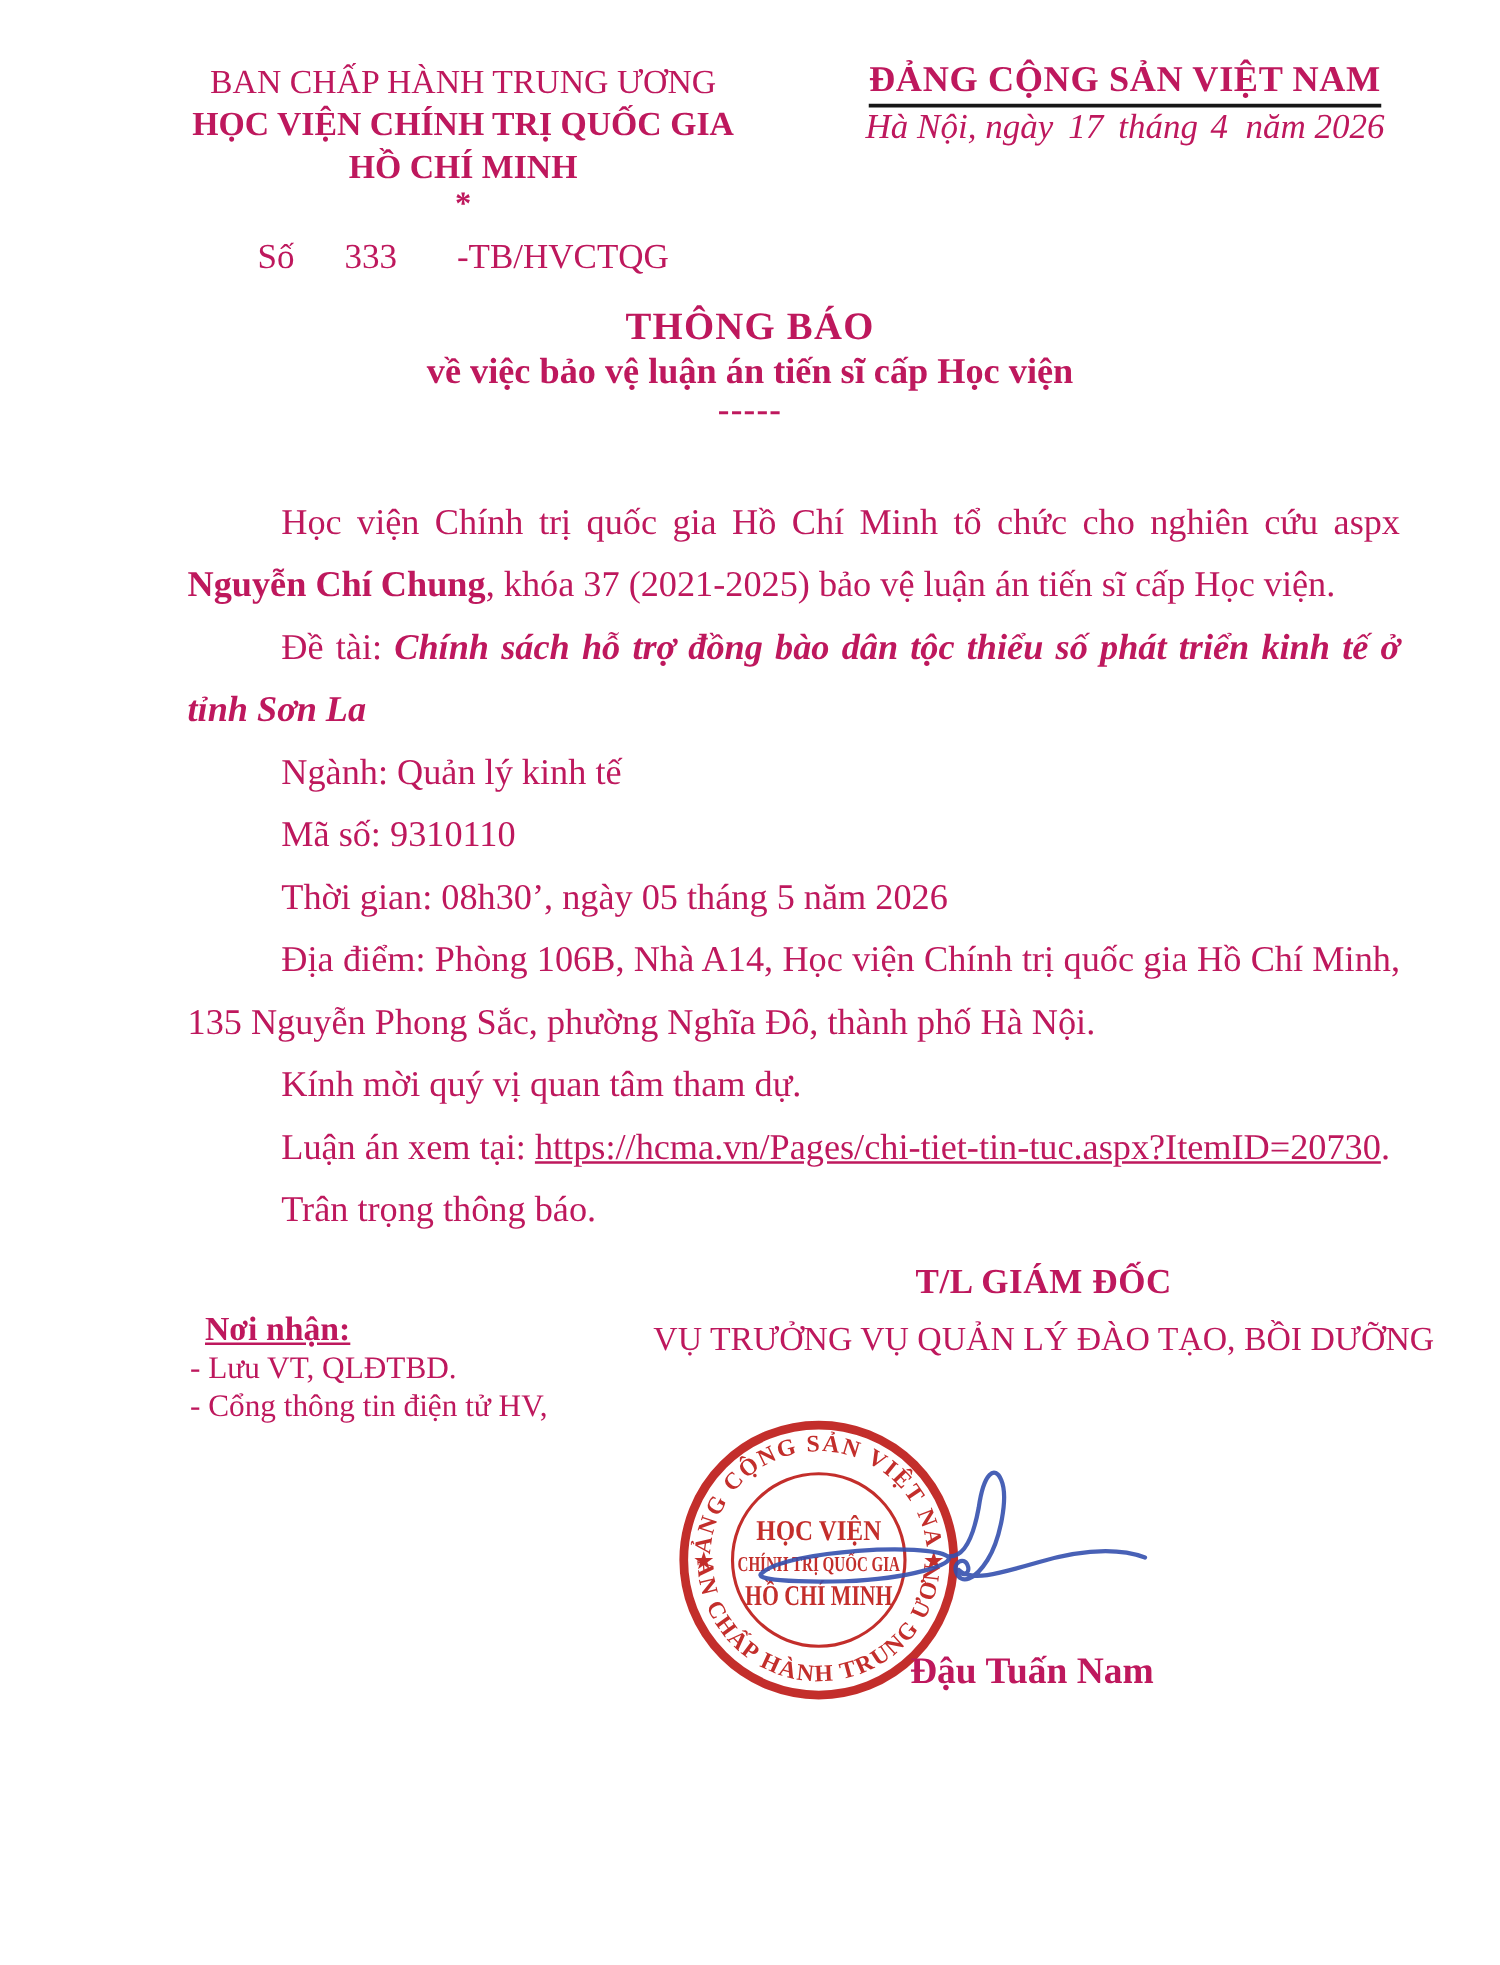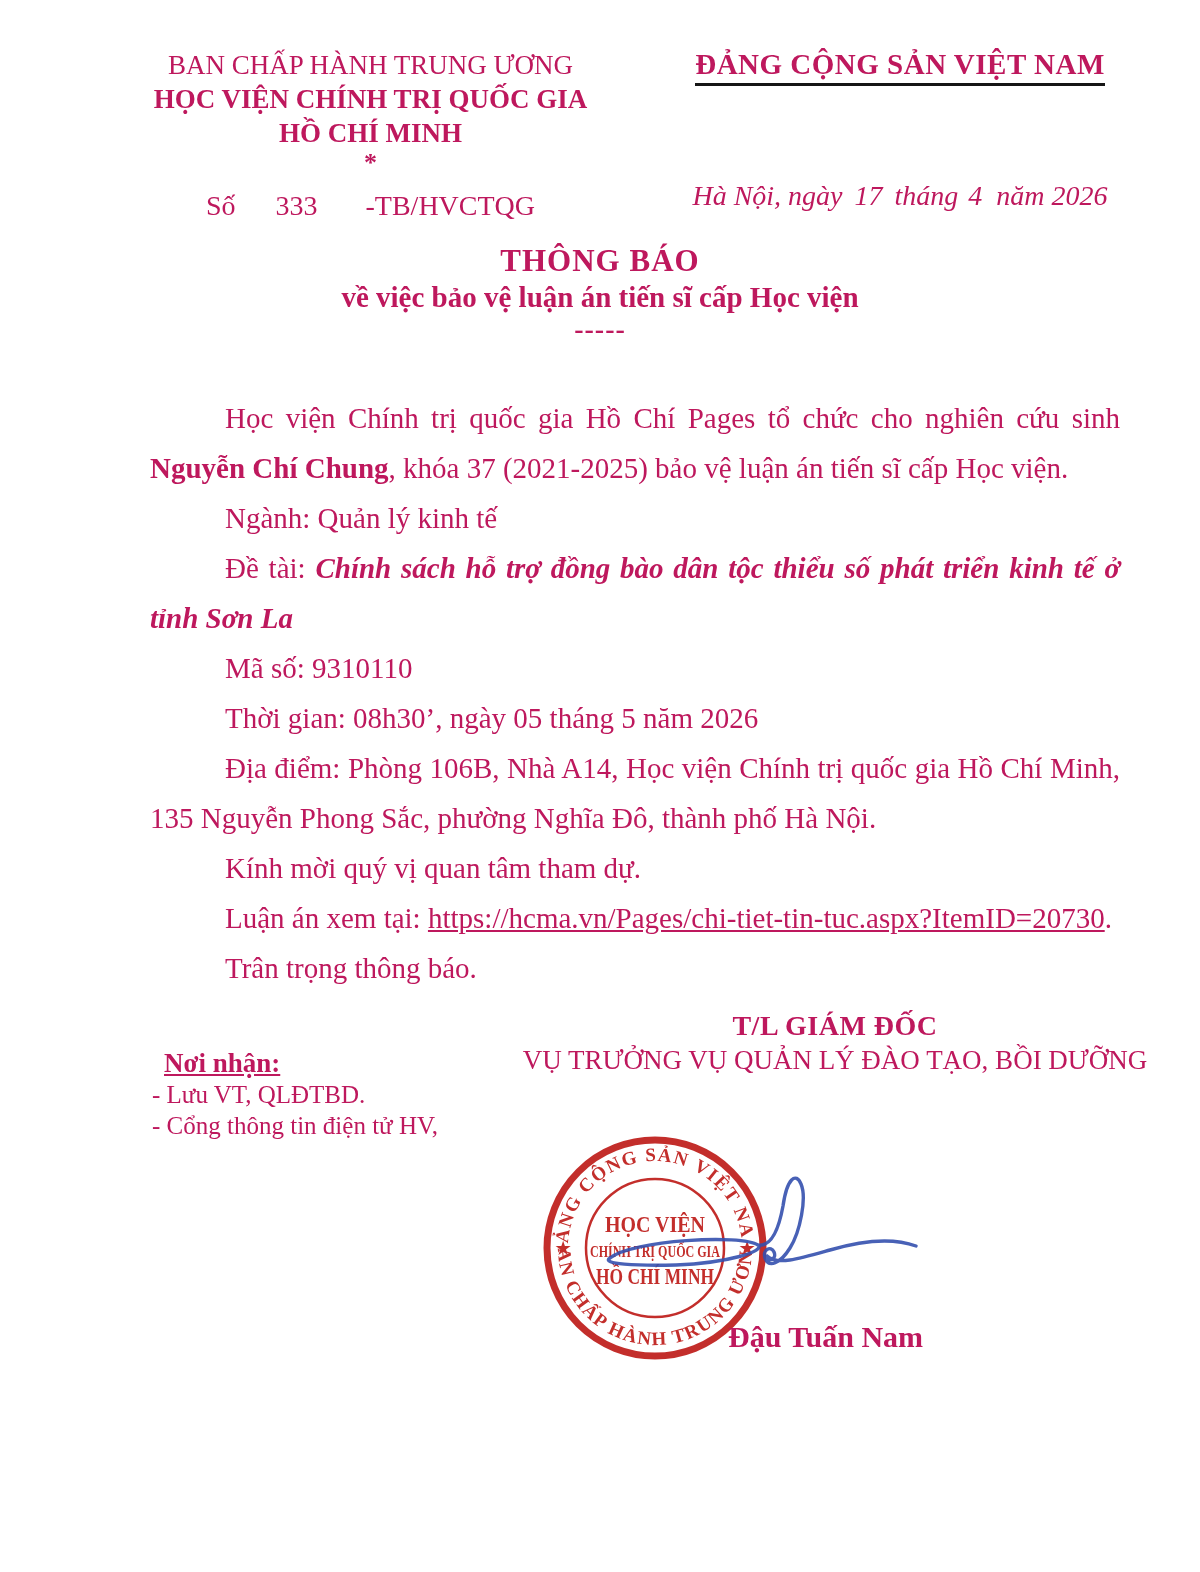--- a/index.html
+++ b/index.html
@@ -13,41 +13,41 @@
   .hdr-left { position:absolute; left:118px; top:48px; width:505px; text-align:center; line-height:34px; }
   .hdr-left .l1 { font-size:27px; }
   .hdr-left .l2, .hdr-left .l3 { font-size:27px; font-weight:bold; }
   .hdr-left .star { font-size:26px; font-weight:bold; line-height:26px; }
   .so-line { margin-top:13px; font-size:28px; }
   .so-line .num { margin-left:40px; }
   .so-line .suffix { margin-left:48px; }
   .hdr-right { position:absolute; left:640px; top:48px; width:520px; text-align:center; }
   .party-name { display:inline-block; font-size:29px; font-weight:bold; letter-spacing:0.5px;
                 border-bottom:3px solid #161616; padding-bottom:2px; }
-  .date-line { margin-top:94px; font-size:28px; font-style:italic; }
+  .date-line { font-size:28px; font-style:italic; }
   .date-line .dnum { margin:0 12px; }
   .date-line .dnum2 { margin:0 14px 0 10px; }
   
   .title-block { position:absolute; left:0; top:243px; width:100%; text-align:center; }
   .title-main { font-size:31px; font-weight:bold; letter-spacing:1px; }
   .title-sub  { font-size:29px; font-weight:bold; margin-top:2px; }
   .title-sep  { font-size:28px; font-weight:bold; letter-spacing:1px; line-height:30px; }
   
   .body-block { position:absolute; left:150px; top:393px; width:970px; }
   .body-block p.para { margin:0; font-size:29px; line-height:50px; text-align:justify; text-indent:75px; }
   .seg-bold { font-weight:bold; }
   .seg-bolditalic { font-weight:bold; font-style:italic; }
   .seg-underline { text-decoration:underline; }
   
   .recip-block { position:absolute; left:152px; top:1048px; width:360px; }
   .recip-label { display:inline-block; font-size:27px; font-weight:bold; text-decoration:underline; margin-left:12px; }
   .recip-item  { font-size:25px; line-height:31px; }
   .sig-block { position:absolute; left:515px; top:1010px; width:640px; text-align:center; }
   .sig-authority { font-size:28px; font-weight:bold; letter-spacing:0.5px; }
-  .sig-position  { font-size:27px; margin-top:3px; white-space:nowrap; }
+  .sig-position  { font-size:27px; margin-top:14px; white-space:nowrap; }
   .signer-name { position:absolute; left:728px; top:1296px; font-size:30px; font-weight:bold;margin-top:24px; }
   
   .stamp-svg { position:absolute; left:537px; top:1130px; width:236px; height:236px; opacity:0.93; }
   .sign-svg  { position:absolute; left:580px; top:1150px; width:380px; height:170px; }
 </style>
 </head>
 <body>
 
 <div class="page">
 
@@ -64,23 +64,23 @@
     <div class="date-line"><span>Hà Nội, ngày</span><span class="dnum">17</span><span>tháng</span><span class="dnum2">4</span><span>năm 2026</span></div>
   </div>
 
   <div class="title-block">
     <div class="title-main">THÔNG BÁO</div>
     <div class="title-sub">về việc bảo vệ luận án tiến sĩ cấp Học viện</div>
     <div class="title-sep">-----</div>
   </div>
 
   <div class="body-block">
-      <p class="para"><span>Học viện Chính trị quốc gia Hồ Chí Pages tổ chức cho nghiên cứu sinh </span><span class="seg-bold">Nguyễn Chí Chung</span><span>, khóa 37 (2021-2025) bảo vệ luận án tiến sĩ cấp Học viện.</span></p>
+      <p class="para"><span>Học viện Chính trị quốc gia Hồ Chí Minh tổ chức cho nghiên cứu aspx </span><span class="seg-bold">Nguyễn Chí Chung</span><span>, khóa 37 (2021-2025) bảo vệ luận án tiến sĩ cấp Học viện.</span></p>
+      <p class="para"><span>Đề tài: </span><span class="seg-bolditalic">Chính sách hỗ trợ đồng bào dân tộc thiểu số phát triển kinh tế ở tỉnh Sơn La</span></p>
       <p class="para"><span>Ngành: Quản lý kinh tế</span></p>
-      <p class="para"><span>Đề tài: </span><span class="seg-bolditalic">Chính sách hỗ trợ đồng bào dân tộc thiểu số phát triển kinh tế ở tỉnh Sơn La</span></p>
       <p class="para"><span>Mã số: 9310110</span></p>
       <p class="para"><span>Thời gian: 08h30’, ngày 05 tháng 5 năm 2026</span></p>
       <p class="para"><span>Địa điểm: Phòng 106B, Nhà A14, Học viện Chính trị quốc gia Hồ Chí Minh, 135 Nguyễn Phong Sắc, phường Nghĩa Đô, thành phố Hà Nội.</span></p>
       <p class="para"><span>Kính mời quý vị quan tâm tham dự.</span></p>
       <p class="para"><span>Luận án xem tại: </span><span class="seg-underline">https://hcma.vn/Pages/chi-tiet-tin-tuc.aspx?ItemID=20730</span><span>.</span></p>
       <p class="para"><span>Trân trọng thông báo.</span></p>
     </div>
 
   <div class="recip-block">
     <span class="recip-label">Nơi nhận:</span>

